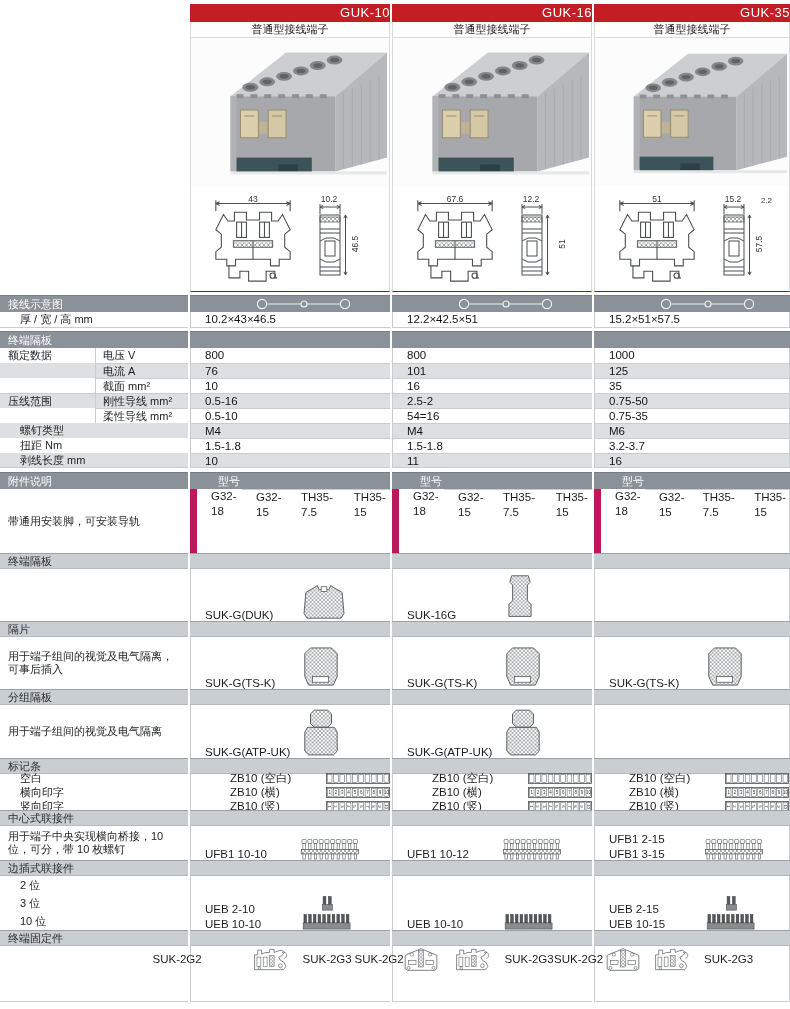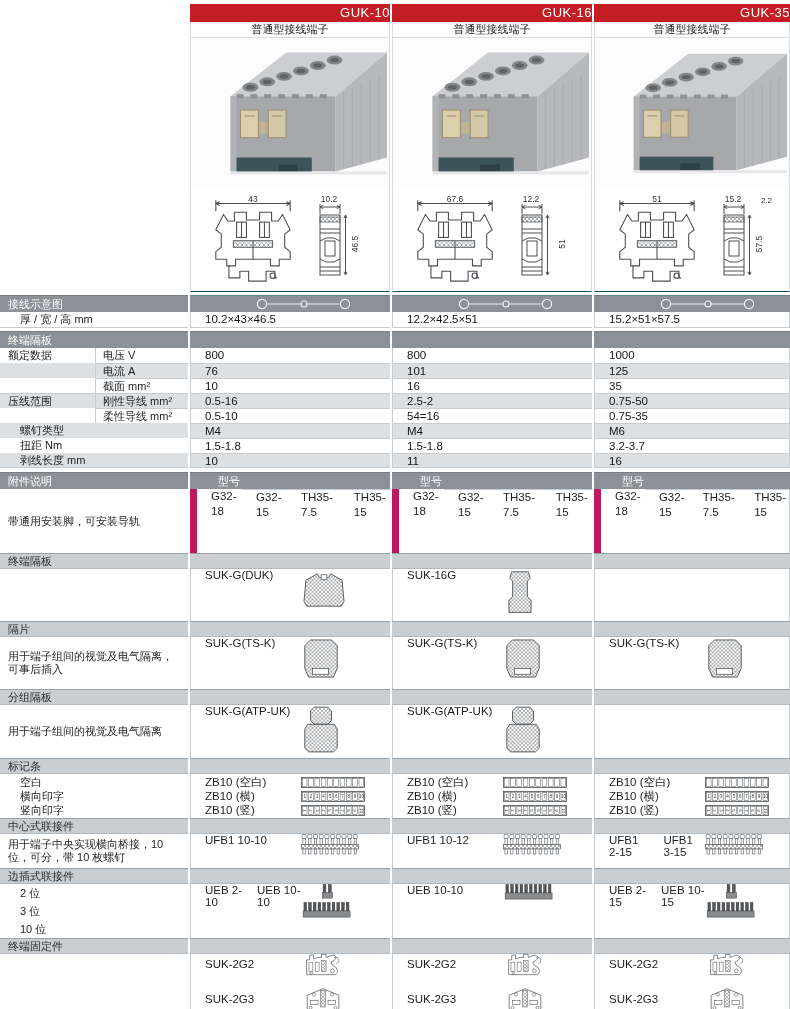--- a/index.html
+++ b/index.html
@@ -44,33 +44,33 @@
   .trow .grp.ct{border-top:none}
   .trow.bt .grp:not(.ct),.trow.bt .par{border-top:1px solid #c9cdd0}
   .trow.bt>.vcell{border-top:1px solid #c9cdd0}
   .trow>.cell{border-top:none}
   
   .mergeblock{height:64px}
   .mergeblock .lab{display:flex;align-items:center;padding-left:8px;font-size:11px}
   .mrows{border-left:7px solid #be185d;display:flex;flex-direction:row}
   .mrow{height:16px;line-height:15px;padding-left:14px;font-size:11.5px}
   .mrow+.mrow{border-top:1px solid #c9cdd0}
-  .acc{display:flex;align-items:flex-start;padding-left:14px;border-left:1px solid #c9cdd0}
+  .acc{display:flex;align-items:flex-end;padding-left:14px;border-left:1px solid #c9cdd0}
   .lnote{display:flex;align-items:center;padding:0 6px 0 8px;font-size:11px;line-height:13px}
   .mtx{font-size:11.5px;flex:0 0 96px}
-  .mods{display:flex;flex-direction:row;gap:13px;flex:0 0 96px}
+  .mods{display:flex;flex-direction:column;gap:3px;flex:0 0 96px}
   .mods span{font-size:11.5px}
   .mkstack,.lbstack{display:flex;flex-direction:column;justify-content:center}
   .mkrow{height:14px;display:flex;align-items:center}
   .lbrow{height:14px;line-height:14px;font-size:11px}
   .lbrow3{height:18px;line-height:18px;font-size:11px}
   .icol{display:flex;flex-direction:column;align-items:center;gap:3px}
-  .clamps{display:flex;flex-direction:column;justify-content:center;gap:10px;padding-left:14px;border-left:1px solid #c9cdd0}
+  .clamps{display:flex;flex-direction:row;justify-content:center;gap:10px;padding-left:14px;border-left:1px solid #c9cdd0}
   .clrow{display:flex;align-items:center;height:26px}
-  .a52{height:52px}.a53{height:53px}.a44{height:44px}.a34{height:34px}.a54{height:54px}.a56{height:56px}
+  .a52{height:52px}.a53{height:53px}.a44{height:36px}.a34{height:34px}.a54{height:54px}.a56{height:56px}
   .bb>.cell{border-bottom:1px solid #c9cdd0}
   .schem{margin:2px 0 0 36px;display:block}
 </style>
 </head>
 <body>
 
 <svg width="0" height="0" style="position:absolute" aria-hidden="true">
 <defs>
   <pattern id="hatch" width="4" height="4" patternUnits="userSpaceOnUse">
     <path d="M0,4 L4,0 M0,0 L4,4" stroke="#868a8d" stroke-width="0.7"></path>

